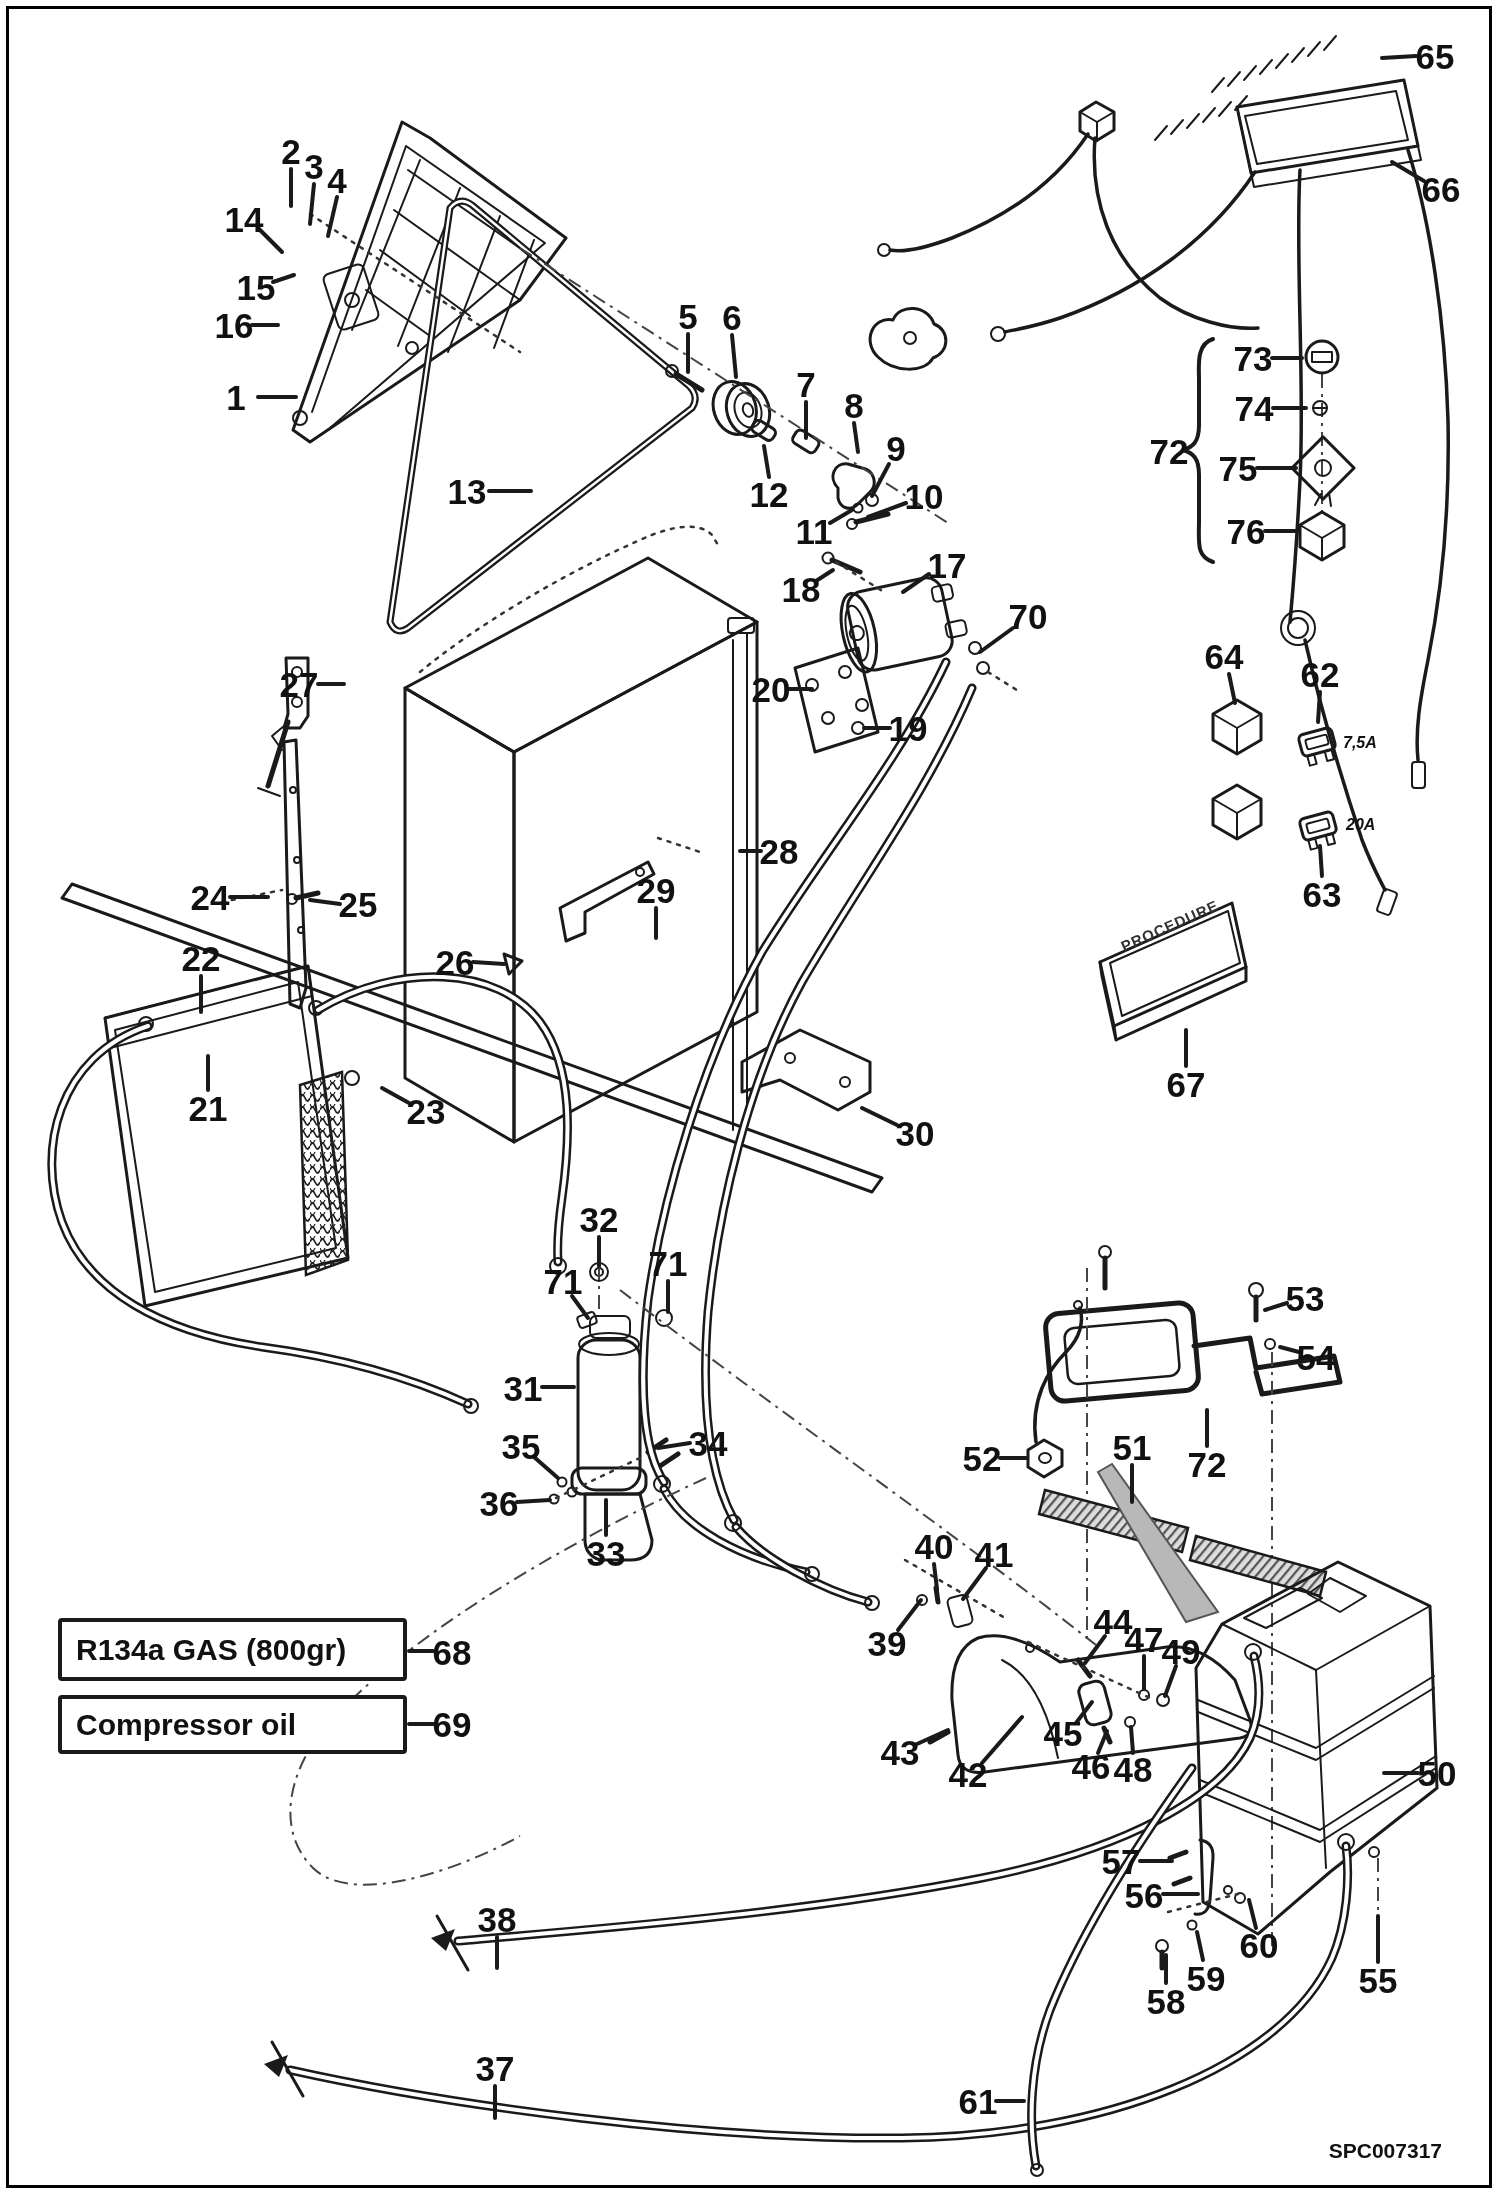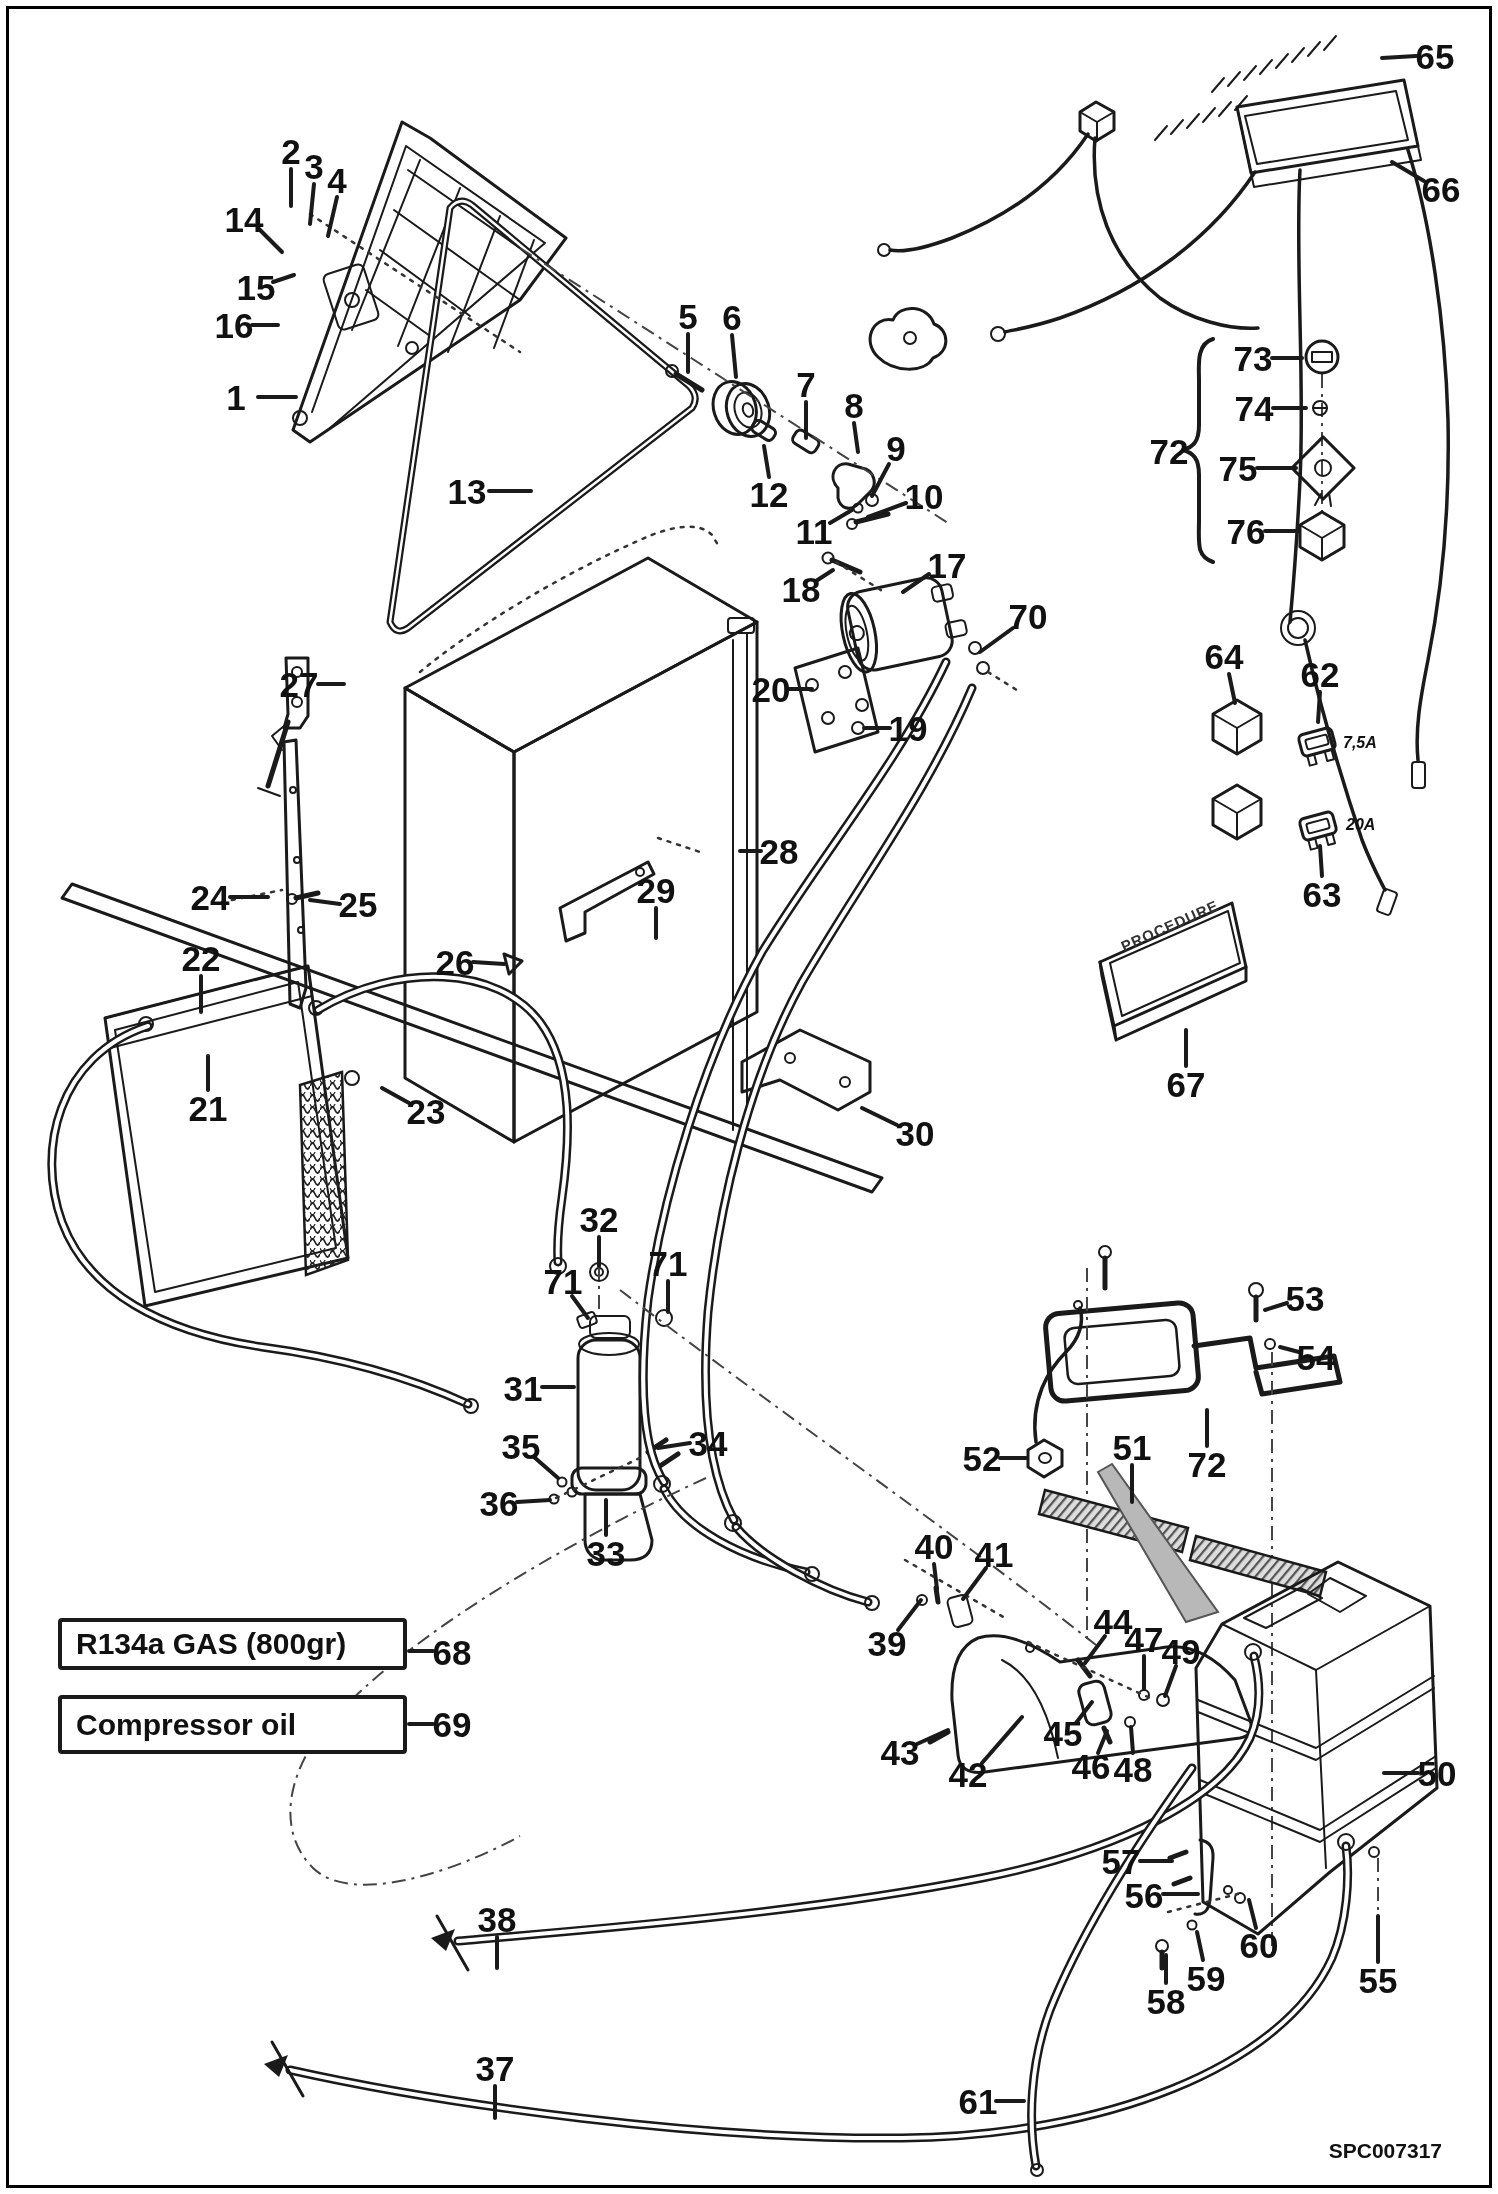--- a/index.html
+++ b/index.html
@@ -16,21 +16,21 @@
   .cl{fill:none;stroke:#444;stroke-width:2;stroke-dasharray:14 6 3 6;}
   .dot{fill:none;stroke:#333;stroke-width:2.5;stroke-dasharray:3 7;stroke-linecap:round;}
   .callout-num{font:bold 35px "Liberation Sans",sans-serif;text-anchor:middle;dominant-baseline:central;fill:#111;}
   .leader{stroke:#1a1a1a;stroke-width:4;stroke-linecap:round;}
   .fusetxt{font:bold italic 16px "Liberation Sans",sans-serif;fill:#111;}
   .booktxt{font:bold 15px "Liberation Sans",sans-serif;fill:#333;letter-spacing:1px;}
   .codetxt{font:bold 21px "Liberation Sans",sans-serif;fill:#111;}
   .info-box{position:absolute;left:58px;width:349px;border:4px solid #1a1a1a;border-radius:4px;background:#fff;
             display:flex;align-items:center;padding-left:14px;box-sizing:border-box;}
   .info-box span{font-weight:bold;font-size:30px;color:#111;}
-  #gas-box{top:1618px;height:52px;}
+  #gas-box{top:1618px;height:63px;}
   #oil-box{top:1695px;height:59px;}
 </style>
 </head>
 <body>
 
 <div class="page">
   <div class="frame"></div>
 
   <svg class="diagram" viewBox="0 0 1498 2194">
     <defs>

